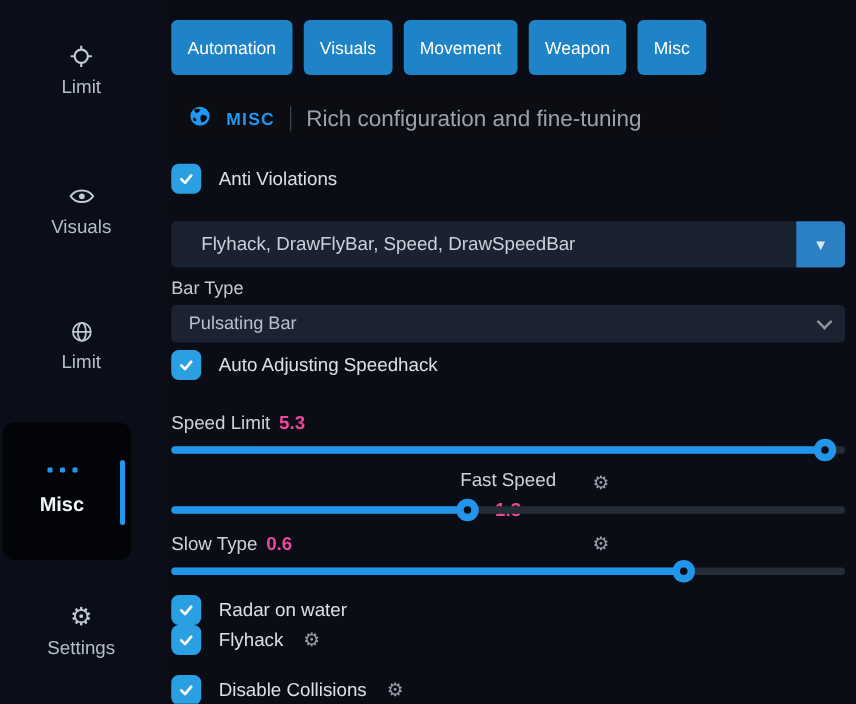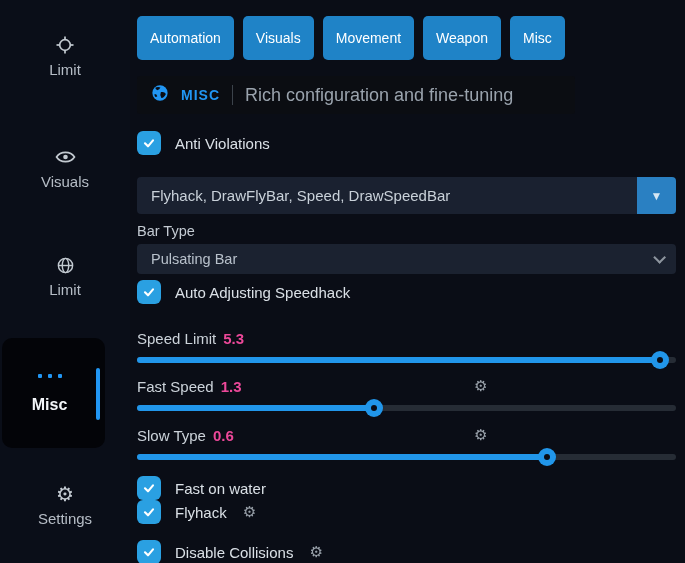--- a/index.html
+++ b/index.html
@@ -51,21 +51,21 @@
     display: flex; align-items: center; justify-content: center; cursor: pointer; flex: 0 0 24px;
   }
   .check-label { font-size: 15px; color: #dae0e6; }
   .inline-gear { font-size: 15px; color: #99a1aa; margin-left: 2px; }
 
   .row-anti { margin-top: 17px; }
 
   .multiselect { margin-top: 22px; height: 37px; display: flex; }
   .multiselect .value {
     flex: 1; background: #1a2130; border-radius: 4px 0 0 4px; display: flex; align-items: center;
-    padding-left: 14px; color: #c9d1d9; font-size: 15px;
+    padding-left: 24px; color: #c9d1d9; font-size: 15px;
   }
   .multiselect .ms-btn {
     width: 39px; background: #2a80c2; border: none; border-radius: 0 4px 4px 0;
     color: #d6e7f3; font-size: 12px; cursor: pointer; display: flex; align-items: center; justify-content: center;
   }
 
   .field-label { margin-top: 9px; font-size: 14.5px; color: #c3cad2; }
 
   .select {
     margin-top: 5px; height: 30px; background: #1b2230; border-radius: 4px;
@@ -73,21 +73,21 @@
   }
   .select .chev { margin-left: auto; width: 9px; height: 9px; border-right: 2px solid #8d959e; border-bottom: 2px solid #8d959e; transform: rotate(45deg) translateY(-3px); }
 
   .row-auto { margin-top: 6px; }
 
   .slider-head { position: relative; height: 20px; font-size: 15px; display: flex; align-items: center; gap: 7px; }
   .slider-head .s-label { color: #ccd3da; }
   .slider-head .s-value { color: #ec4899; font-weight: bold; }
   .slider-head .s-gear { position: absolute; left: 337px; top: 1px; font-size: 15px; color: #99a1aa; }
   .sh-1 { margin-top: 24px; }
-  .sh-2 { margin-top: 13px; }
+  .sh-2 { margin-top: 13px; flex-direction: column; }
   .sh-3 { margin-top: 14px; }
 
   .slider { position: relative; margin-top: 9px; height: 6px; background: #262c35; border-radius: 3px; cursor: pointer; }
   .slider .fill { position: absolute; left: 0; top: 0; height: 100%; background: #2196ea; border-radius: 3px; }
   .slider .thumb {
     position: absolute; top: 50%; transform: translate(-50%, -50%);
     width: 18px; height: 18px; border-radius: 50%; background: #2196ea;
     display: flex; align-items: center; justify-content: center;
   }
   .slider .thumb i { width: 6px; height: 6px; border-radius: 50%; background: #0a0d16; }
@@ -244,21 +244,21 @@
         <i></i>
       </div>
   </div>
 
   <div class="check-row row-walk">
     <span class="checkbox">
       <svg width="16" height="16" viewBox="0 0 24 24">
           <polyline points="6,12.5 10.5,17 18,8" stroke="#fff" stroke-width="3.2" fill="none" stroke-linecap="round" stroke-linejoin="round"></polyline>
         </svg>
     </span>
-    <span class="check-label">Fast on water</span>
+    <span class="check-label">Radar on water</span>
   </div>
 
   <div class="check-row row-fly">
     <span class="checkbox">
       <svg width="16" height="16" viewBox="0 0 24 24">
           <polyline points="6,12.5 10.5,17 18,8" stroke="#fff" stroke-width="3.2" fill="none" stroke-linecap="round" stroke-linejoin="round"></polyline>
         </svg>
     </span>
     <span class="check-label">Flyhack</span>
     <span class="inline-gear">⚙</span>

